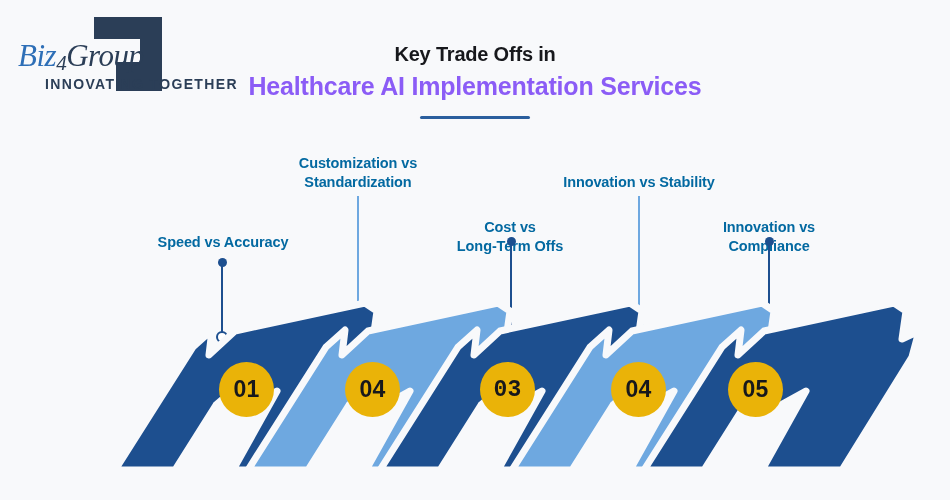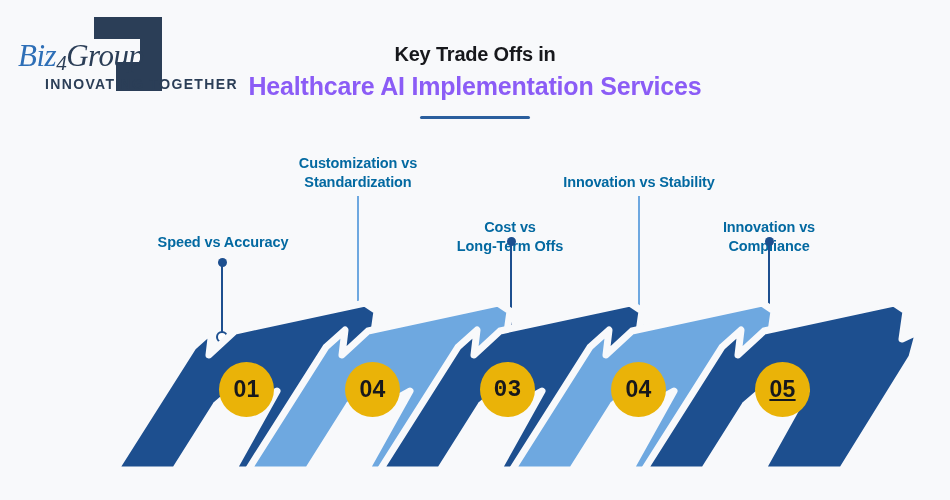--- a/index.html
+++ b/index.html
@@ -235,16 +235,16 @@
           <path d="M 644.0 175.0 L 722.0 52.0 L 741.0 35.0 L 738.0 60.0 L 764.0 36.0 L 894.0 8.0 L 906.0 16.0 L 902.0 44.0 L 919.0 36.0 L 912.0 62.0 L 842.0 175.0 L 762.0 175.0 L 806.0 96.0 L 777.0 112.0 L 766.0 92.0 L 745.0 110.0 L 704.0 175.0 Z" fill="#1d4f8f" stroke="#f8f9fb" stroke-width="7" stroke-linejoin="round"></path>
         </g>
     </svg>
   </div>
 
   <div id="badges-layer">
       <div class="badge" style="left: 219px; top: 362px;">01</div>
       <div class="badge" style="left: 345px; top: 362px;">04</div>
       <div class="badge" style="left: 480px; top: 362px; font-family: Liberation Mono, monospace;">03</div>
       <div class="badge" style="left: 611px; top: 362px;">04</div>
-      <div class="badge" style="left: 755px; top: 362px; text-decoration: underline;">05</div>
+      <div class="badge" style="left: 728px; top: 362px;">05</div>
     </div>
 
 </div>
 
 </body></html>

